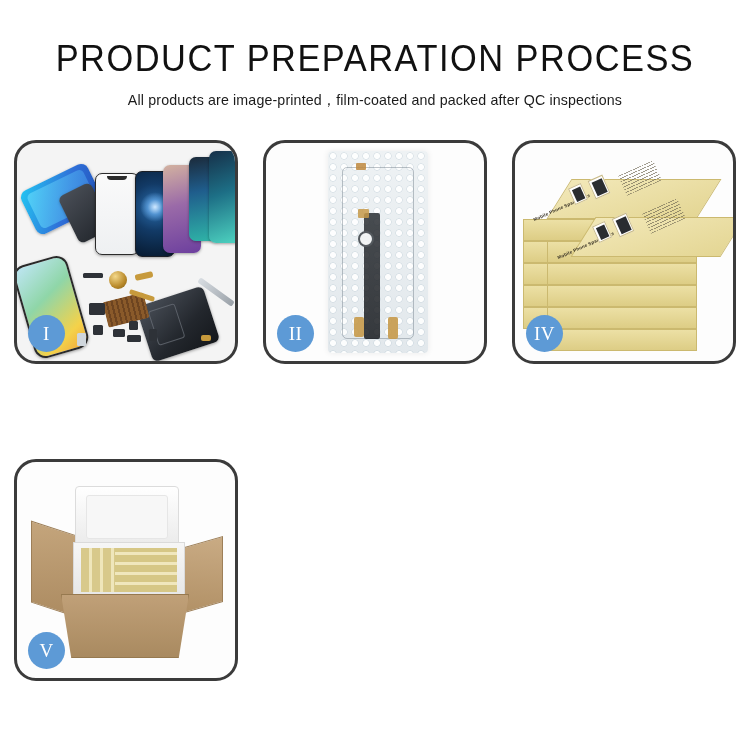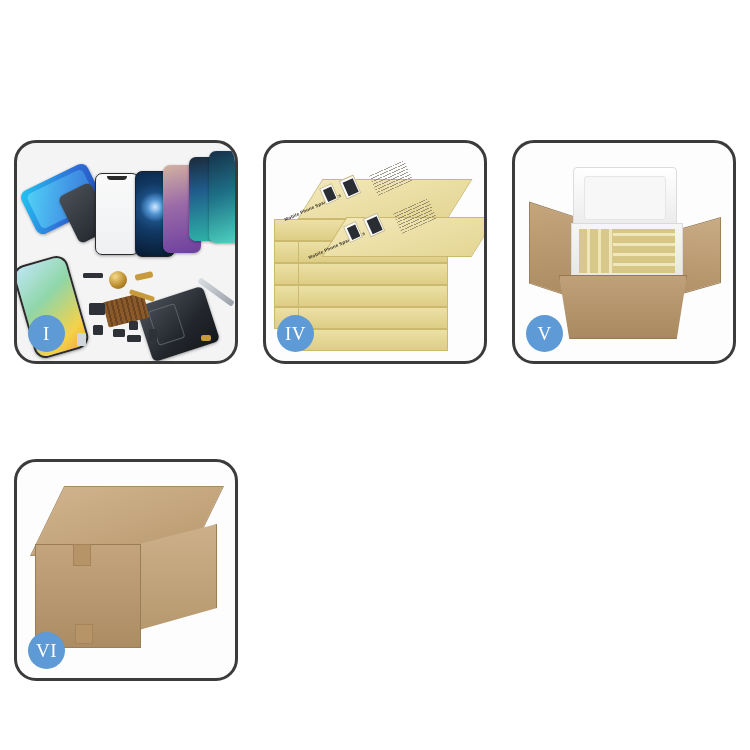--- a/index.html
+++ b/index.html
@@ -373,20 +373,24 @@
   }
   .c-tape{ position:absolute;background:#b79468;border:1px solid #a6835a; }
   .c-tape-1{ left:56px; top:82px; width:18px; height:22px; }
   .c-tape-2{ left:58px; top:162px; width:18px; height:20px; }
 </style>
 </head>
 <body>
 
 <div id="page">
 
+  <div class="header">
+    <div class="page-title">PRODUCT PREPARATION PROCESS</div>
+    <div class="page-subtitle">All products are image-printed，film-coated and packed after QC inspections</div>
+  </div>
 
   <div class="grid">
 
     <div class="panel p1">
       <div class="panel-photo">
         <div class="phone ph-blue"></div>
         <div class="phone ph-dark"></div>
         <div class="phone ph-glass"></div>
         <div class="phone ph-navy"></div>
         <div class="phone ph-purple"></div>
@@ -405,20 +409,33 @@
         <div class="chip" style="left:110px;top:192px;width:14px;height:7px;"></div>
         <div class="chip" style="left:132px;top:186px;width:8px;height:12px;"></div>
         <div class="chip" style="left:60px;top:190px;width:9px;height:13px;background:#cfd6dc;"></div>
         <div class="chip-gold" style="left:118px;top:130px;width:18px;height:6px;transform:rotate(-12deg);"></div>
         <div class="chip-gold" style="left:112px;top:150px;width:26px;height:5px;transform:rotate(18deg);"></div>
         <div class="chip-gold" style="left:184px;top:192px;width:10px;height:6px;"></div>
       </div>
       <div class="badge">I</div>
     </div>
 
+    <div class="panel p2">
+      <div class="panel-photo">
+        <div class="bubble-bag">
+          <div class="bag-inner"></div>
+          <div class="flex-strip"></div>
+          <div class="tape-a"></div>
+          <div class="tape-b"></div>
+          <div class="conn-l"></div>
+          <div class="conn-r"></div>
+        </div>
+      </div>
+      <div class="badge">II</div>
+    </div>
 
 
     <div class="panel p4">
       <div class="panel-photo">
         <div class="stack">
 
           <div class="sbox back" style="top:146px;"></div>
           <div class="sbox back" style="top:124px;"></div>
           <div class="sbox back" style="top:102px;"></div>
           <div class="sbox back" style="top:80px;"></div>
@@ -462,25 +479,15 @@
         <div class="v-foam-lid">
             <i></i>
           </div>
         <div class="v-foam-body"></div>
         <div class="v-inner"></div>
         <div class="v-body"></div>
       </div>
       <div class="badge">V</div>
     </div>
 
-    <div class="panel p6">
-      <div class="panel-photo">
-        <div class="c-top"></div>
-        <div class="c-side"></div>
-        <div class="c-front"></div>
-        <div class="c-tape c-tape-1"></div>
-        <div class="c-tape c-tape-2"></div>
-      </div>
-      <div class="badge">VI</div>
-    </div>
 
   </div>
 </div>
 
 </body></html>

